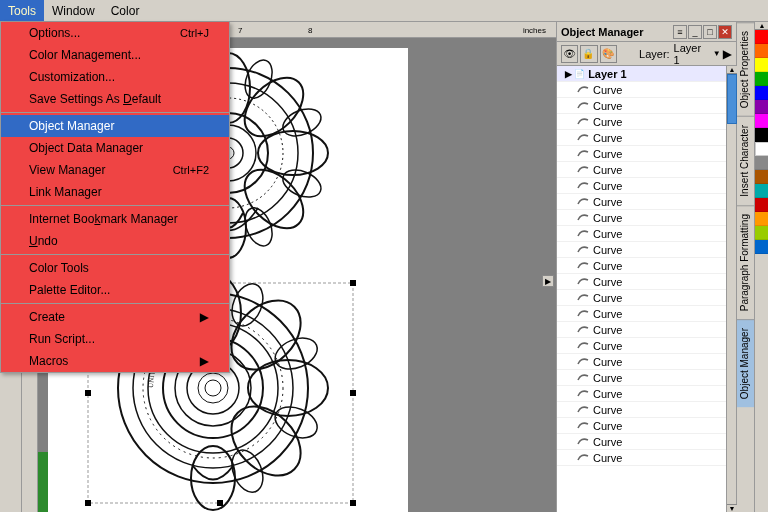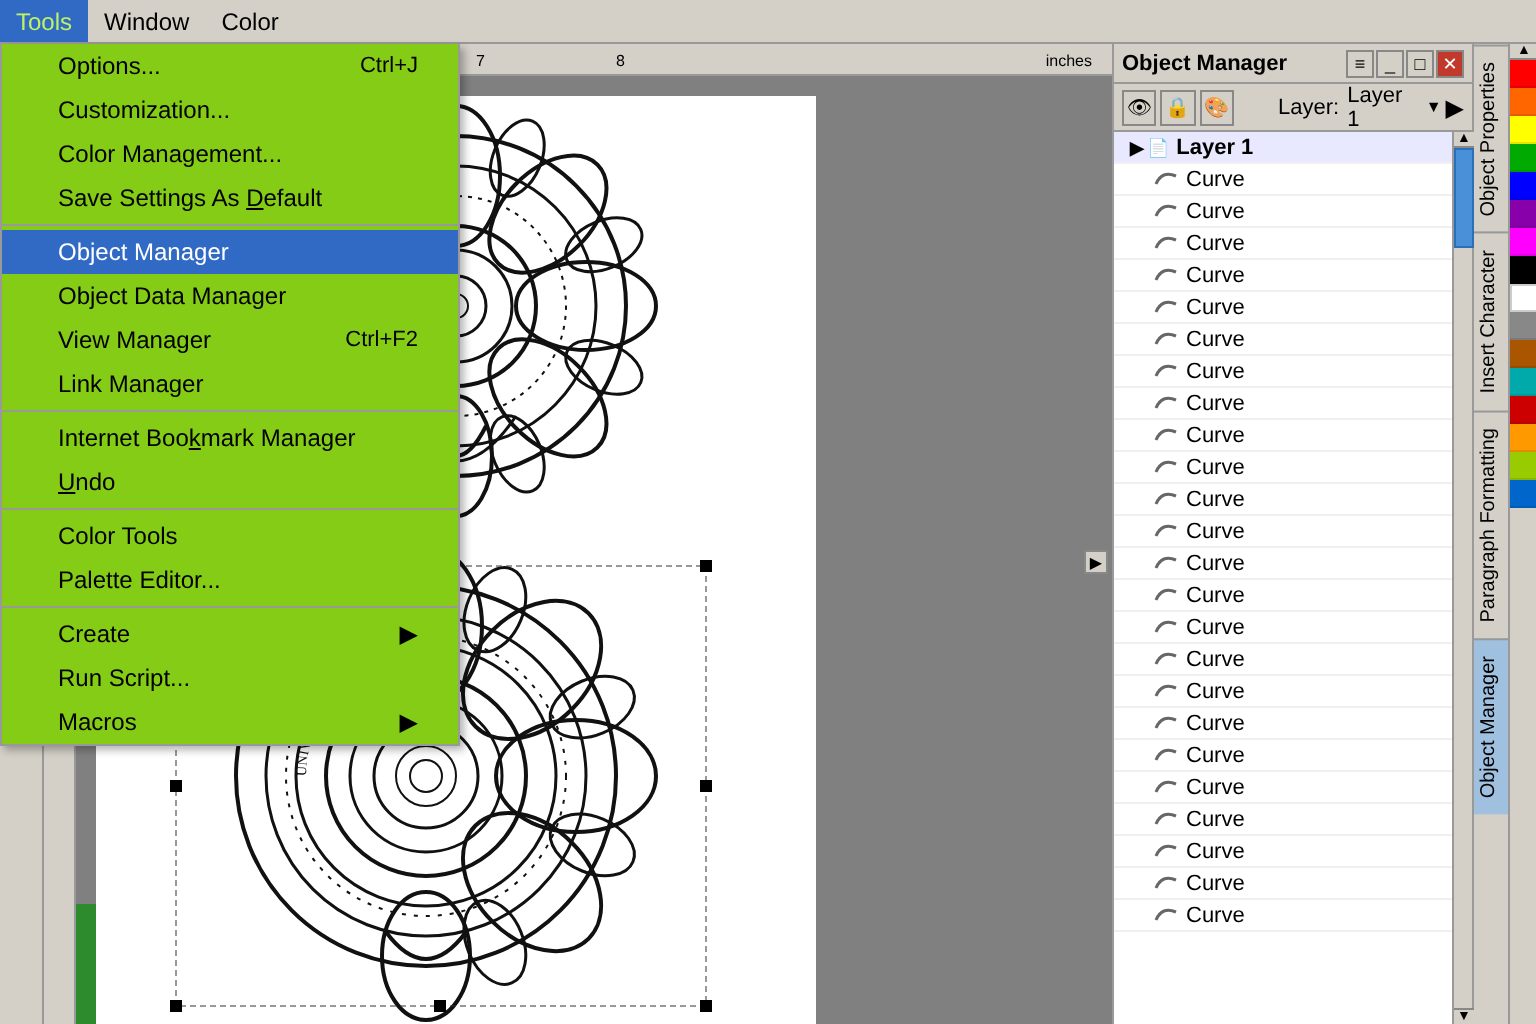--- a/index.html
+++ b/index.html
@@ -17,29 +17,29 @@
     }
     .menubar-item {
       padding: 2px 8px;
       cursor: pointer;
       height: 100%;
       display: flex;
       align-items: center;
     }
     .menubar-item:hover, .menubar-item.active {
       background: #316ac5;
-      color: #bef264;
+      color: #fef9c3;
     }
 
     
     .dropdown-menu {
       position: absolute;
       top: 22px;
       left: 0;
-      background: #84cc16;
+      background: #ef4444;
       border: 1px solid #999;
       border-top: none;
       min-width: 230px;
       z-index: 2000;
       box-shadow: 2px 2px 4px rgba(0,0,0,0.3);
     }
     .menu-item {
       padding: 4px 20px 4px 28px;
       cursor: pointer;
       display: flex;
@@ -633,24 +633,24 @@
     <div class="color-swatch" style="background:#0066CC;"></div>
   </div>
 </div>
 
 <div class="dropdown-menu" id="tools-dropdown" style="left:0;top:22px;">
   <div class="menu-item">
     <span>Options...</span>
     <span class="shortcut">Ctrl+J</span>
   </div>
   <div class="menu-item">
+    <span>Color Management...</span>
+  </div>
+  <div class="menu-item">
     <span>Customization...</span>
-  </div>
-  <div class="menu-item">
-    <span>Color Management...</span>
   </div>
   <div class="menu-item">
     <span>Save Settings As <u>D</u>efault</span>
   </div>
   <div class="menu-item separator"></div>
   <div class="menu-item active-item">
     <span>Object Manager</span>
   </div>
   <div class="menu-item">
     <span>Object Data Manager</span>

